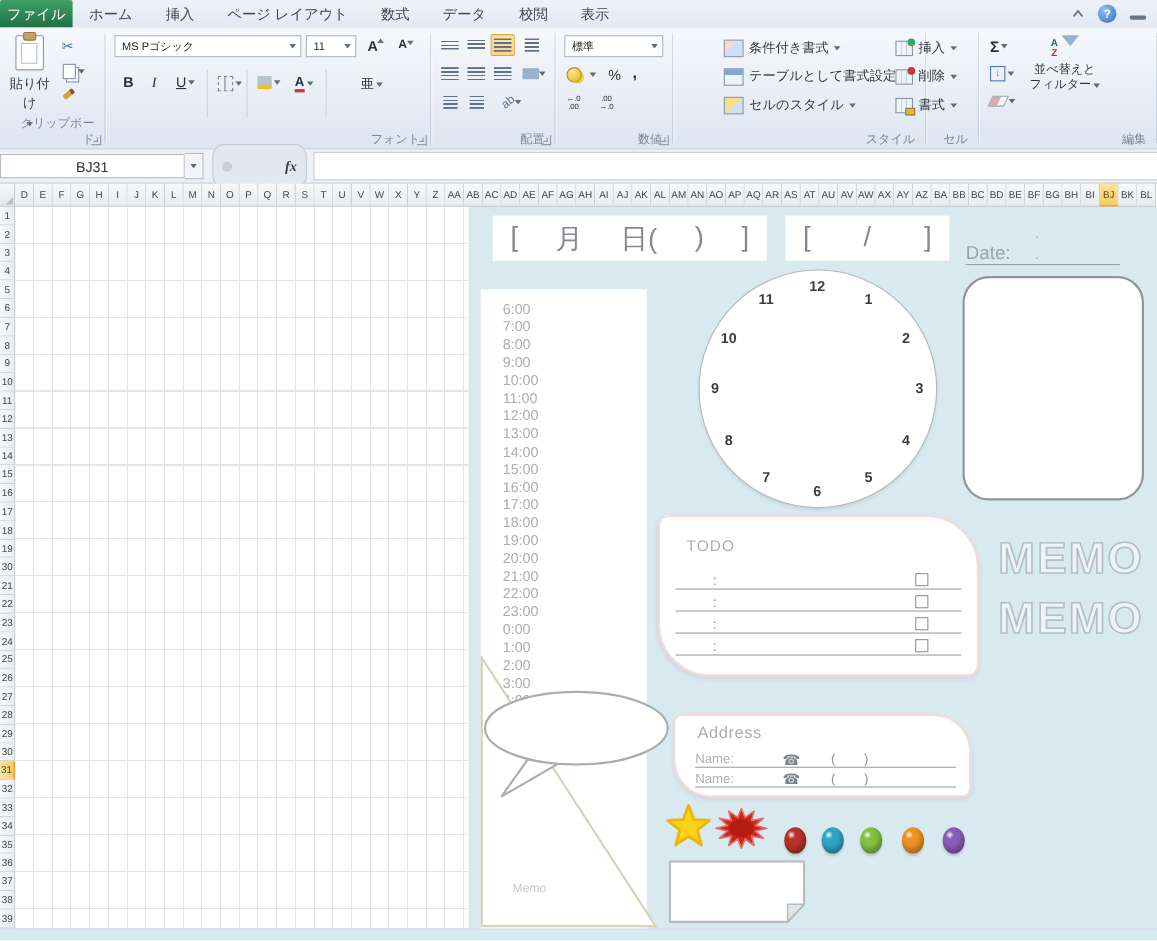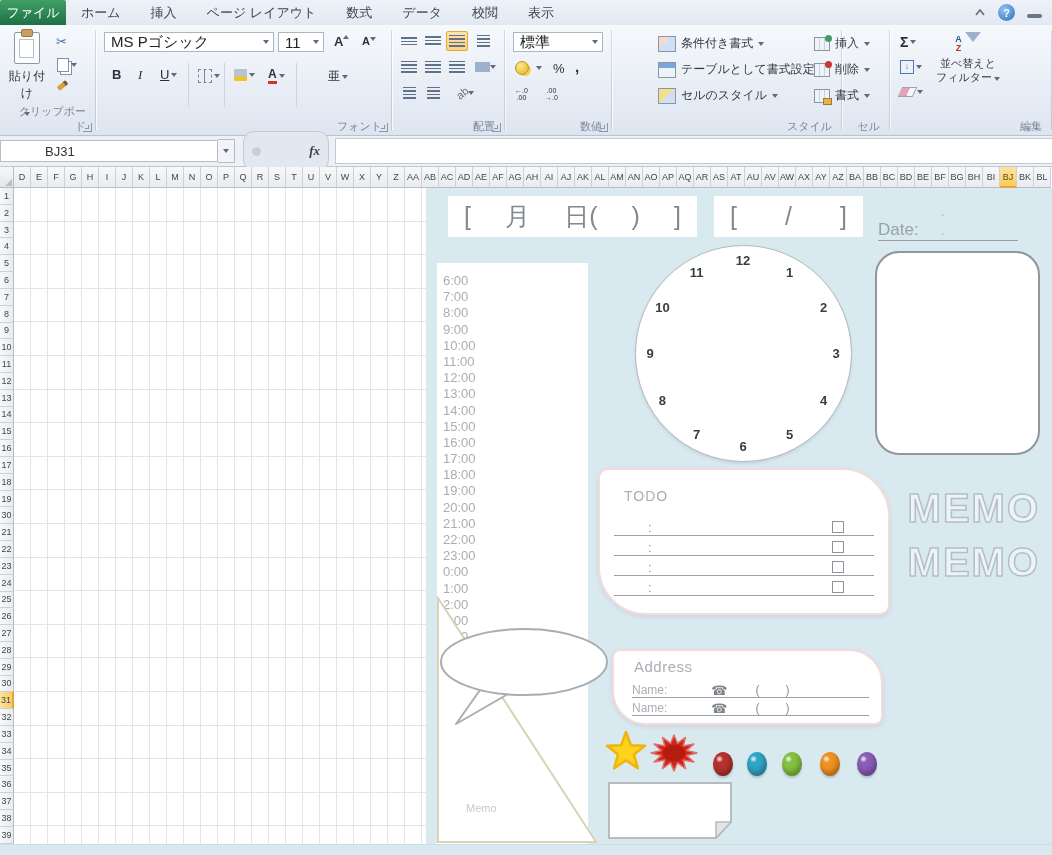--- a/index.html
+++ b/index.html
@@ -27,21 +27,21 @@
     background:linear-gradient(#d2dae5,#bfcad7);box-shadow:1px 0 0 rgba(255,255,255,.8);}
   .group-label{position:absolute;bottom:1px;left:12px;right:10px;text-align:right;
     font-size:11px;color:#79markdown;color:#7b8594;}
   .launcher{position:absolute;right:4px;bottom:3px;width:8px;height:8px;
     border-right:1px solid #8b97a6;border-bottom:1px solid #8b97a6;}
   .launcher::after{content:'';position:absolute;right:2px;bottom:2px;width:3px;height:3px;
     border-right:1px solid #8b97a6;border-bottom:1px solid #8b97a6;}
   .dd{width:0;height:0;border-left:3px solid transparent;border-right:3px solid transparent;
     border-top:4px solid #5f6b7a;display:inline-block;}
   .combo{background:#fff;border:1px solid #abb6c4;height:20px;display:flex;align-items:center;
-    font-size:15px;color:#222;padding-left:6px;box-sizing:border-box;}
+    font-size:10px;color:#222;padding-left:6px;box-sizing:border-box;}
   .combo .dd{margin-left:auto;margin-right:4px;}
   .mini-btn{position:absolute;display:flex;align-items:center;gap:2px;}
 
   
   .paste-big{position:absolute;left:5px;top:5px;width:44px;height:88px;text-align:center;border-radius:3px;}
   .clipboard-ic{position:relative;width:24px;height:30px;margin:2px auto 4px;background:#fdfdfd;
     border:1px solid #8a98a8;border-radius:2px;}
   .clipboard-ic::before{content:'';position:absolute;left:6px;top:-4px;width:10px;height:6px;
     background:#c9a063;border:1px solid #9a7a40;border-radius:2px;}
   .clipboard-ic::after{content:'';position:absolute;left:4px;top:6px;width:13px;height:17px;
@@ -107,22 +107,22 @@
   .funnel{display:inline-block;width:0;height:0;border-left:8px solid transparent;border-right:8px solid transparent;
     border-top:10px solid #9db0cc;margin-left:3px;}
   .binoc{display:inline-block;margin-top:5px;}
   .binoc span{display:inline-block;width:9px;height:14px;background:linear-gradient(#6f95c8,#2d5593);
     border-radius:3px;margin:0 1px;}
   .two-line{line-height:14px;margin-top:3px;}
 
   
   .formula-bar{position:absolute;top:136px;left:0;right:0;height:30px;background:#edf0f5;
     border-bottom:1px solid #c2c7cd;display:flex;align-items:center;}
-  .name-box{width:218px;height:22px;background:#fff;border:1px solid #b3bcc8;display:flex;align-items:center;
-    font-size:13px;color:#333;padding-left:44px;box-sizing:border-box;}
+  .name-box{width:168px;height:22px;background:#fff;border:1px solid #b3bcc8;display:flex;align-items:center;
+    font-size:13px;color:#333;padding-left:68px;box-sizing:border-box;}
   .name-dd{width:16px;height:22px;border:1px solid #b3bcc8;border-left:none;background:#f2f4f7;
     display:flex;align-items:center;justify-content:center;}
   .fx-capsule{width:86px;height:40px;background:#e2e8ef;border:1px solid #c2cad4;border-radius:11px;
     margin-left:8px;display:flex;align-items:center;padding:0 8px;box-sizing:border-box;}
   .fx-circle{width:9px;height:9px;border-radius:50%;background:#c8cfd8;}
   .fx{margin-left:auto;font-family:"Liberation Serif",serif;font-style:italic;font-weight:bold;
     font-size:13px;color:#3a4049;}
   .formula-field{flex:1;height:24px;background:#fff;border:1px solid #c2cad4;border-right:none;margin-left:6px;}
 
   
@@ -152,21 +152,21 @@
   .hdr-box{position:absolute;top:8px;height:41px;background:#fff;display:flex;align-items:center;
     justify-content:space-between;padding:0 16px;box-sizing:border-box;
     font-size:25px;color:#84898f;font-weight:300;}
   .hdr-box-1{left:22px;width:249px;}
   .hdr-box-2{left:288px;width:149px;}
   .date-line{position:absolute;left:452px;top:29px;width:140px;height:23px;border-bottom:1px solid #9aa2a8;
     display:flex;align-items:flex-end;font-size:17px;color:#9aa2a8;}
   .date-dots{flex:1;font-size:13px;color:#aab2b8;letter-spacing:34px;padding-left:22px;line-height:19px;}
 
   .time-panel{position:absolute;left:11px;top:75px;width:151px;height:581px;background:#fff;
-    padding:10px 0 0 6px;box-sizing:border-box;}
+    padding:10px 0 0 20px;box-sizing:border-box;}
   .time-item{height:16.2px;line-height:16.2px;font-size:13px;color:#a8aeb4;}
 
   .clock{position:absolute;left:209px;top:57px;width:215px;height:215px;border-radius:50%;background:#fff;
     border:1px solid #b3b8bd;box-shadow:0 2px 3px rgba(90,110,120,.15);}
   .clock-num{position:absolute;transform:translate(-50%,-50%);font-size:13px;color:#393d42;font-weight:bold;}
 
   .memo-box{position:absolute;left:449px;top:63px;width:165px;height:204px;background:#fff;
     border:2px solid #8f969c;border-radius:24px;box-sizing:border-box;}
 
   .todo-panel{position:absolute;left:172px;top:280px;width:292px;height:147px;background:#fff;

